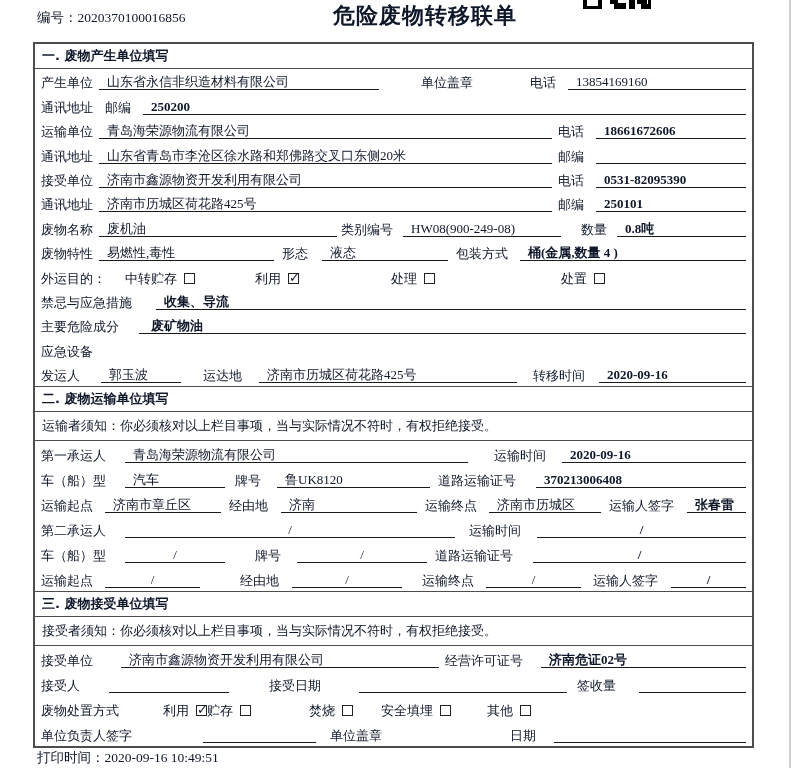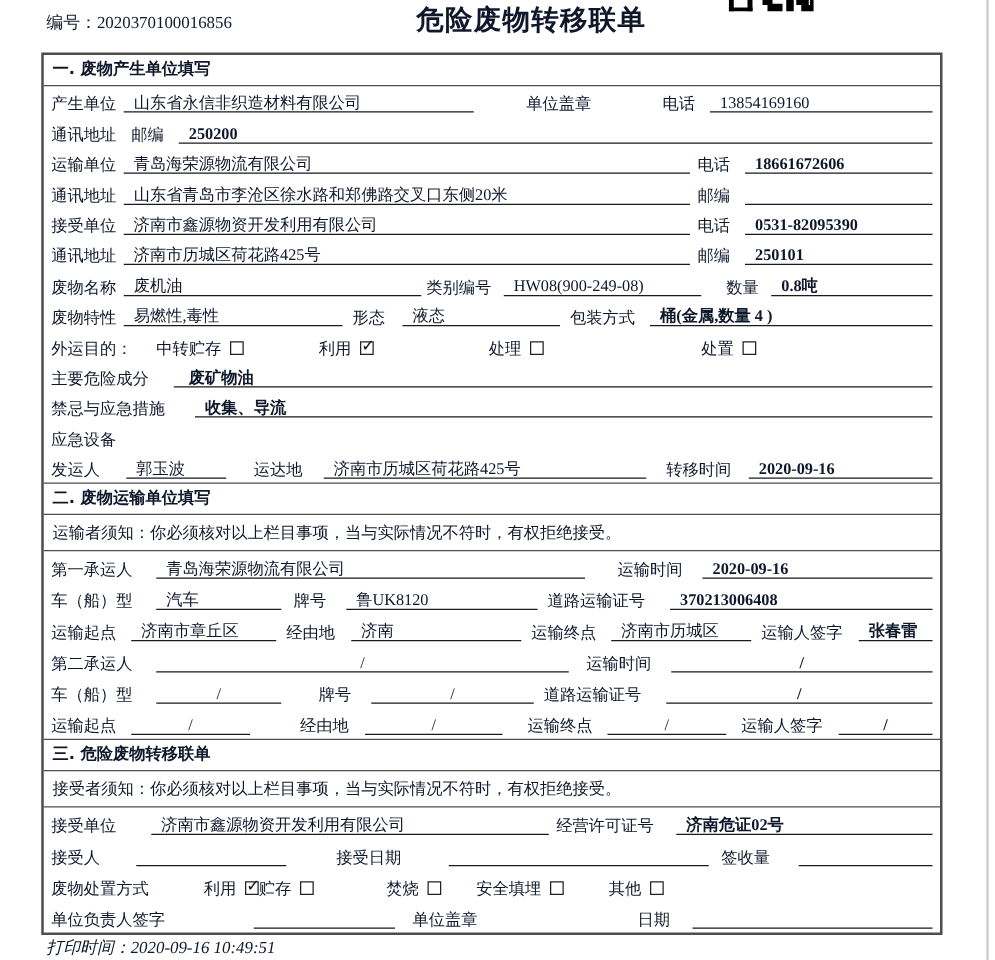--- a/index.html
+++ b/index.html
@@ -18,21 +18,21 @@
   .row{display:flex;align-items:flex-end;height:24.4px;padding:0 6px 3px 6px;box-sizing:border-box;}
   .r25{height:25px;}
   .lb{white-space:nowrap;flex:none;line-height:15px;}
   .u{border-bottom:1px solid #1a1a1a;padding-left:8px;white-space:nowrap;overflow:hidden;flex:none;line-height:15px;min-height:15px;}
   .uf{flex:1 1 auto;font-weight:bold;}
   .ctr{text-align:center;padding-left:0;}
   .opt{display:flex;align-items:center;flex:none;line-height:15px;}
   .cb{width:11px;height:11px;border:1.2px solid #222;display:inline-block;margin-left:7px;position:relative;flex:none;box-sizing:border-box;}
   .cb[data-checked="true"]::after{content:"✓";position:absolute;left:0px;top:-4px;font-size:13px;font-weight:bold;
        font-family:"DejaVu Sans",sans-serif;}
-  .print-line{position:absolute;left:37px;top:749px;font-size:13.5px;white-space:nowrap;font-style:italic;}
+  .print-line{position:absolute;left:37px;top:749px;font-size:13.5px;white-space:nowrap;}
 </style>
 </head>
 <body>
 
 <div class="page">
 
   <div class="hdr-no">
     <span>编号：</span><span>2020370100016856</span>
   </div>
 
@@ -129,27 +129,27 @@
           <span class="lb">处理</span>
           <span class="cb" data-checked="false"></span>
         </span>
         <span class="opt" style="margin-left:126px">
           <span class="lb">处置</span>
           <span class="cb" data-checked="false"></span>
         </span>
       </div>
 
       <div class="row">
+        <span class="lb" style="width:110px">禁忌与应急措施</span>
+        <span class="u uf" style="margin-left:5px">收集、导流</span>
+      </div>
+
+      <div class="row">
         <span class="lb" style="width:92px">主要危险成分</span>
         <span class="u uf" style="margin-left:6px;padding-left:12px">废矿物油</span>
-      </div>
-
-      <div class="row">
-        <span class="lb" style="width:110px">禁忌与应急措施</span>
-        <span class="u uf" style="margin-left:5px">收集、导流</span>
       </div>
 
       <div class="row">
         <span class="lb" style="width:62px">应急设备</span>
       </div>
 
       <div class="row">
         <span class="lb" style="width:48px">发运人</span>
         <span class="u" style="width:72px;margin-left:12px">郭玉波</span>
         <span class="lb" style="margin-left:22px;width:48px">运达地</span>
@@ -212,21 +212,21 @@
         <span class="lb" style="margin-left:40px;width:46px">经由地</span>
         <span class="u ctr" style="width:110px;margin-left:6px">/</span>
         <span class="lb" style="margin-left:20px;width:58px">运输终点</span>
         <span class="u ctr" style="width:95px;margin-left:6px">/</span>
         <span class="lb" style="margin-left:12px;width:72px">运输人签字</span>
         <span class="u uf ctr" style="margin-left:6px">/</span>
       </div>
     </div>
 
     <div>
-      <div class="sec-h bt">三. 危险废物转移联单</div>
+      <div class="sec-h bt">三. 废物接受单位填写</div>
       <div class="notice">接受者须知：你必须核对以上栏目事项，当与实际情况不符时，有权拒绝接受。</div>
 
       <div class="row r25">
         <span class="lb" style="width:74px">接受单位</span>
         <span class="u" style="width:310px;margin-left:6px">济南市鑫源物资开发利用有限公司</span>
         <span class="lb" style="margin-left:6px;width:90px">经营许可证号</span>
         <span class="u uf" style="margin-left:6px">济南危证02号</span>
       </div>
 
       <div class="row r25">

